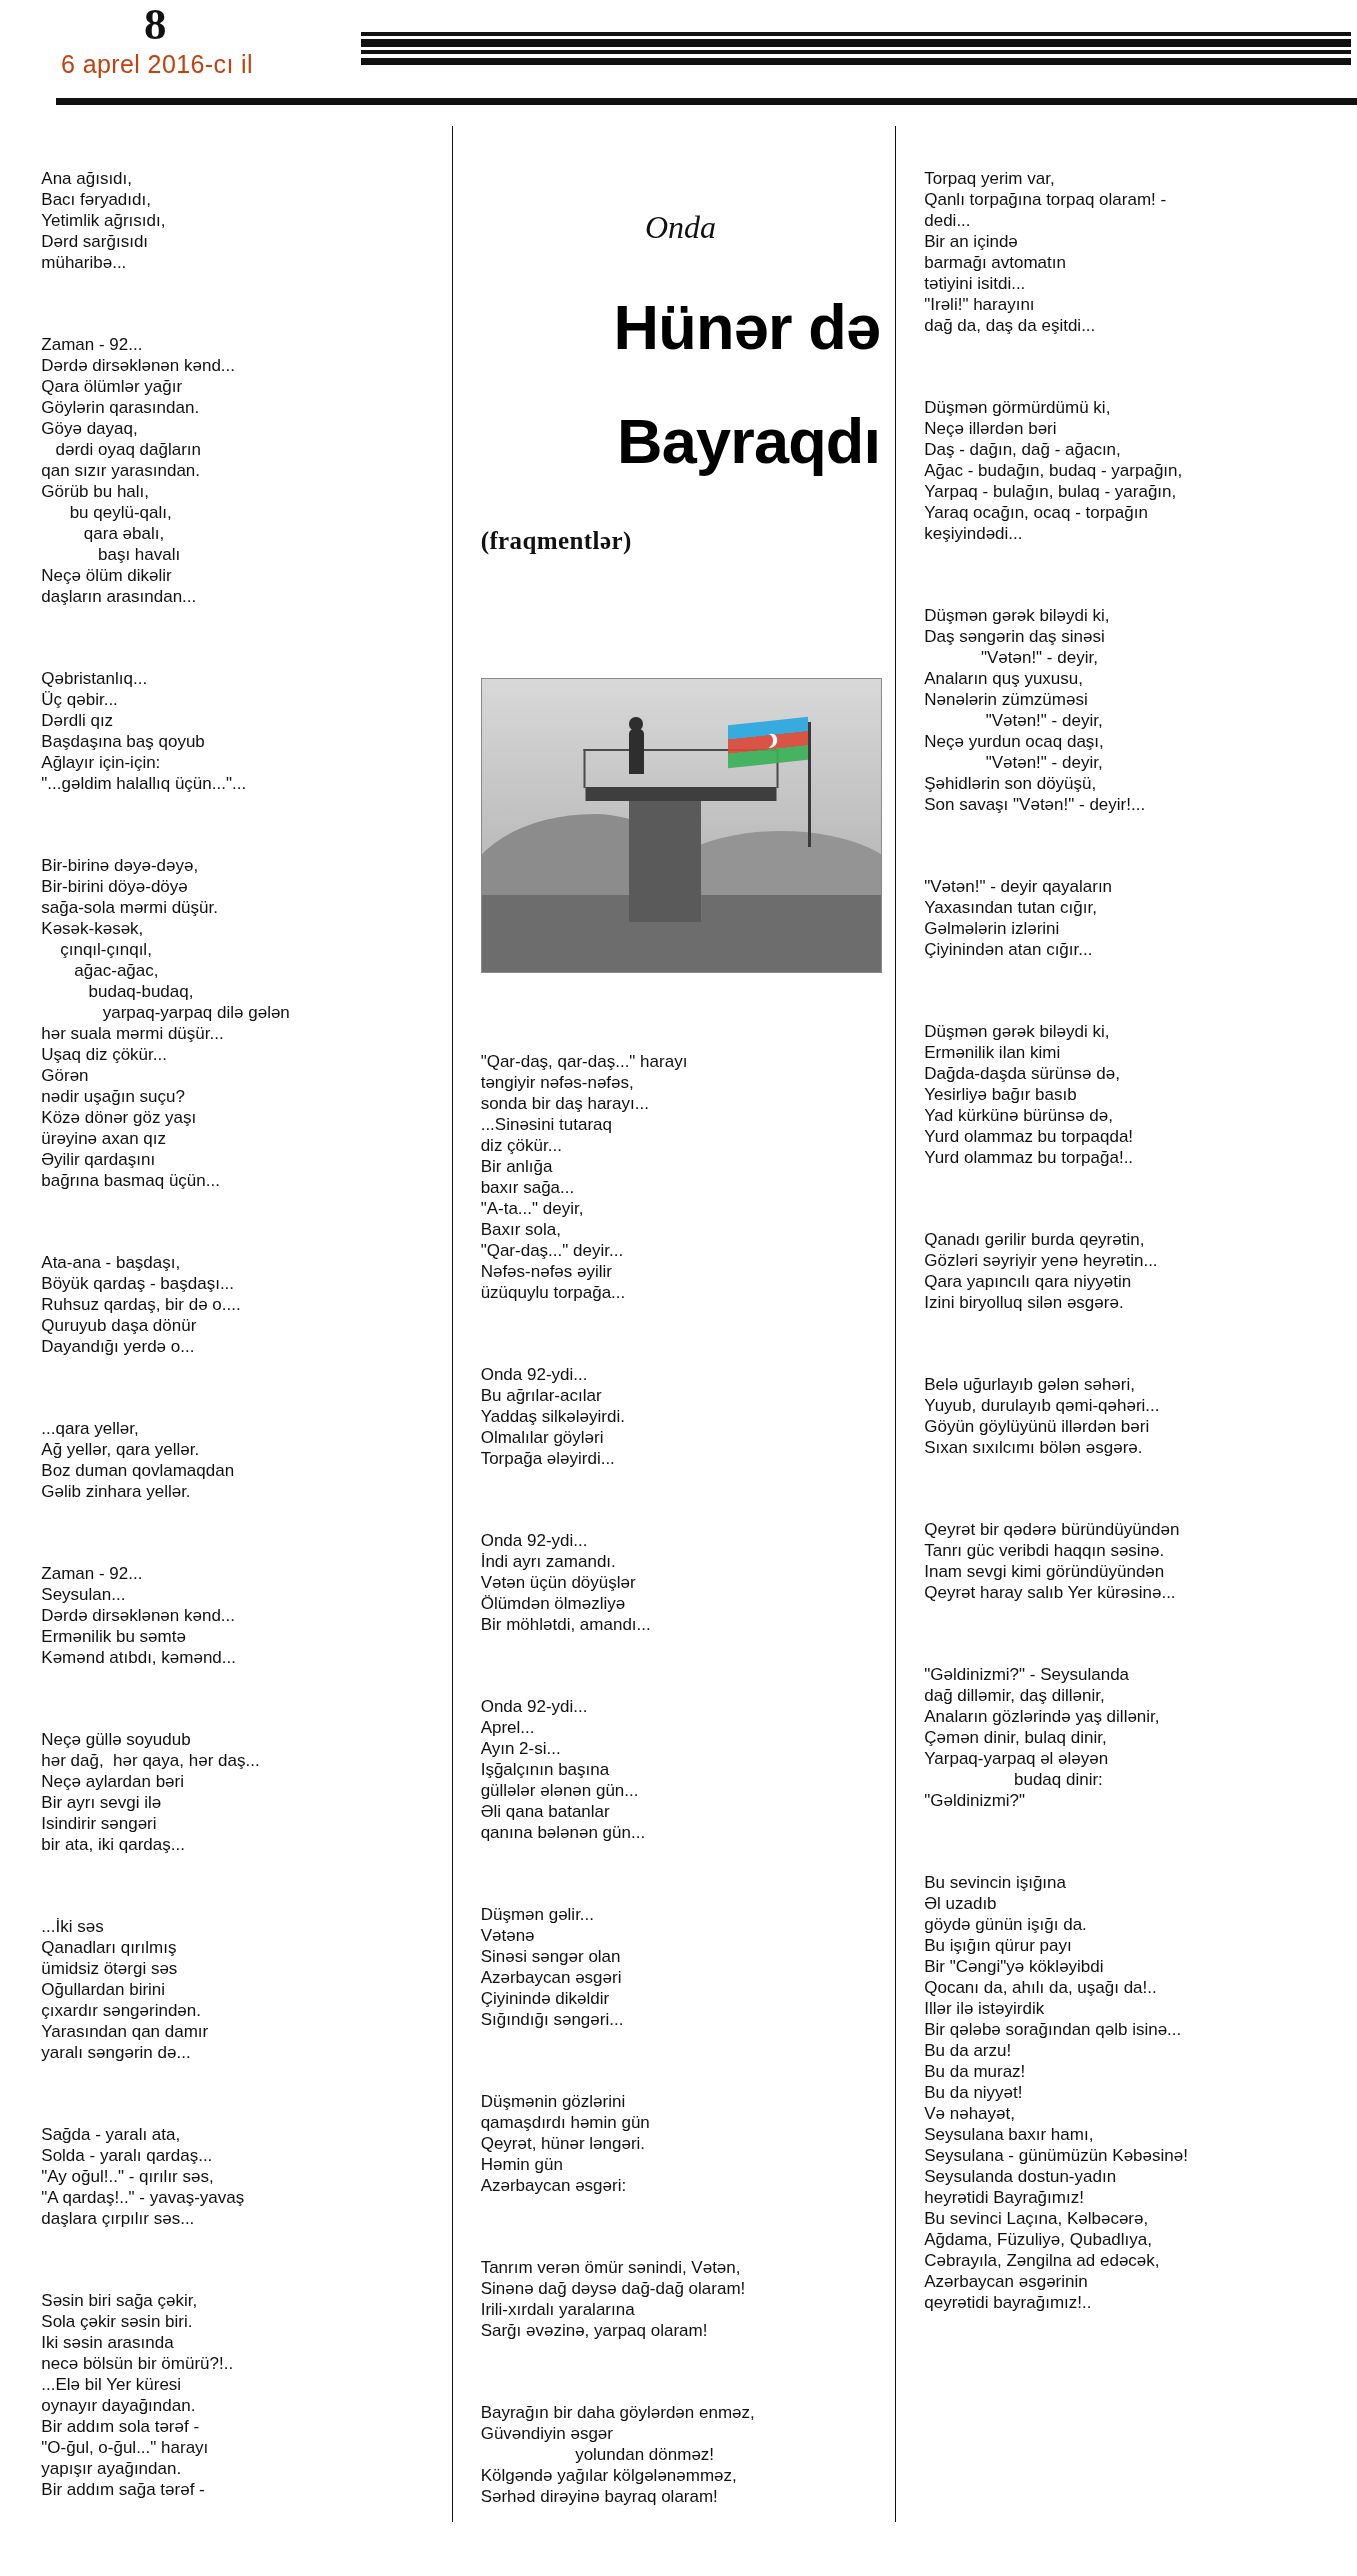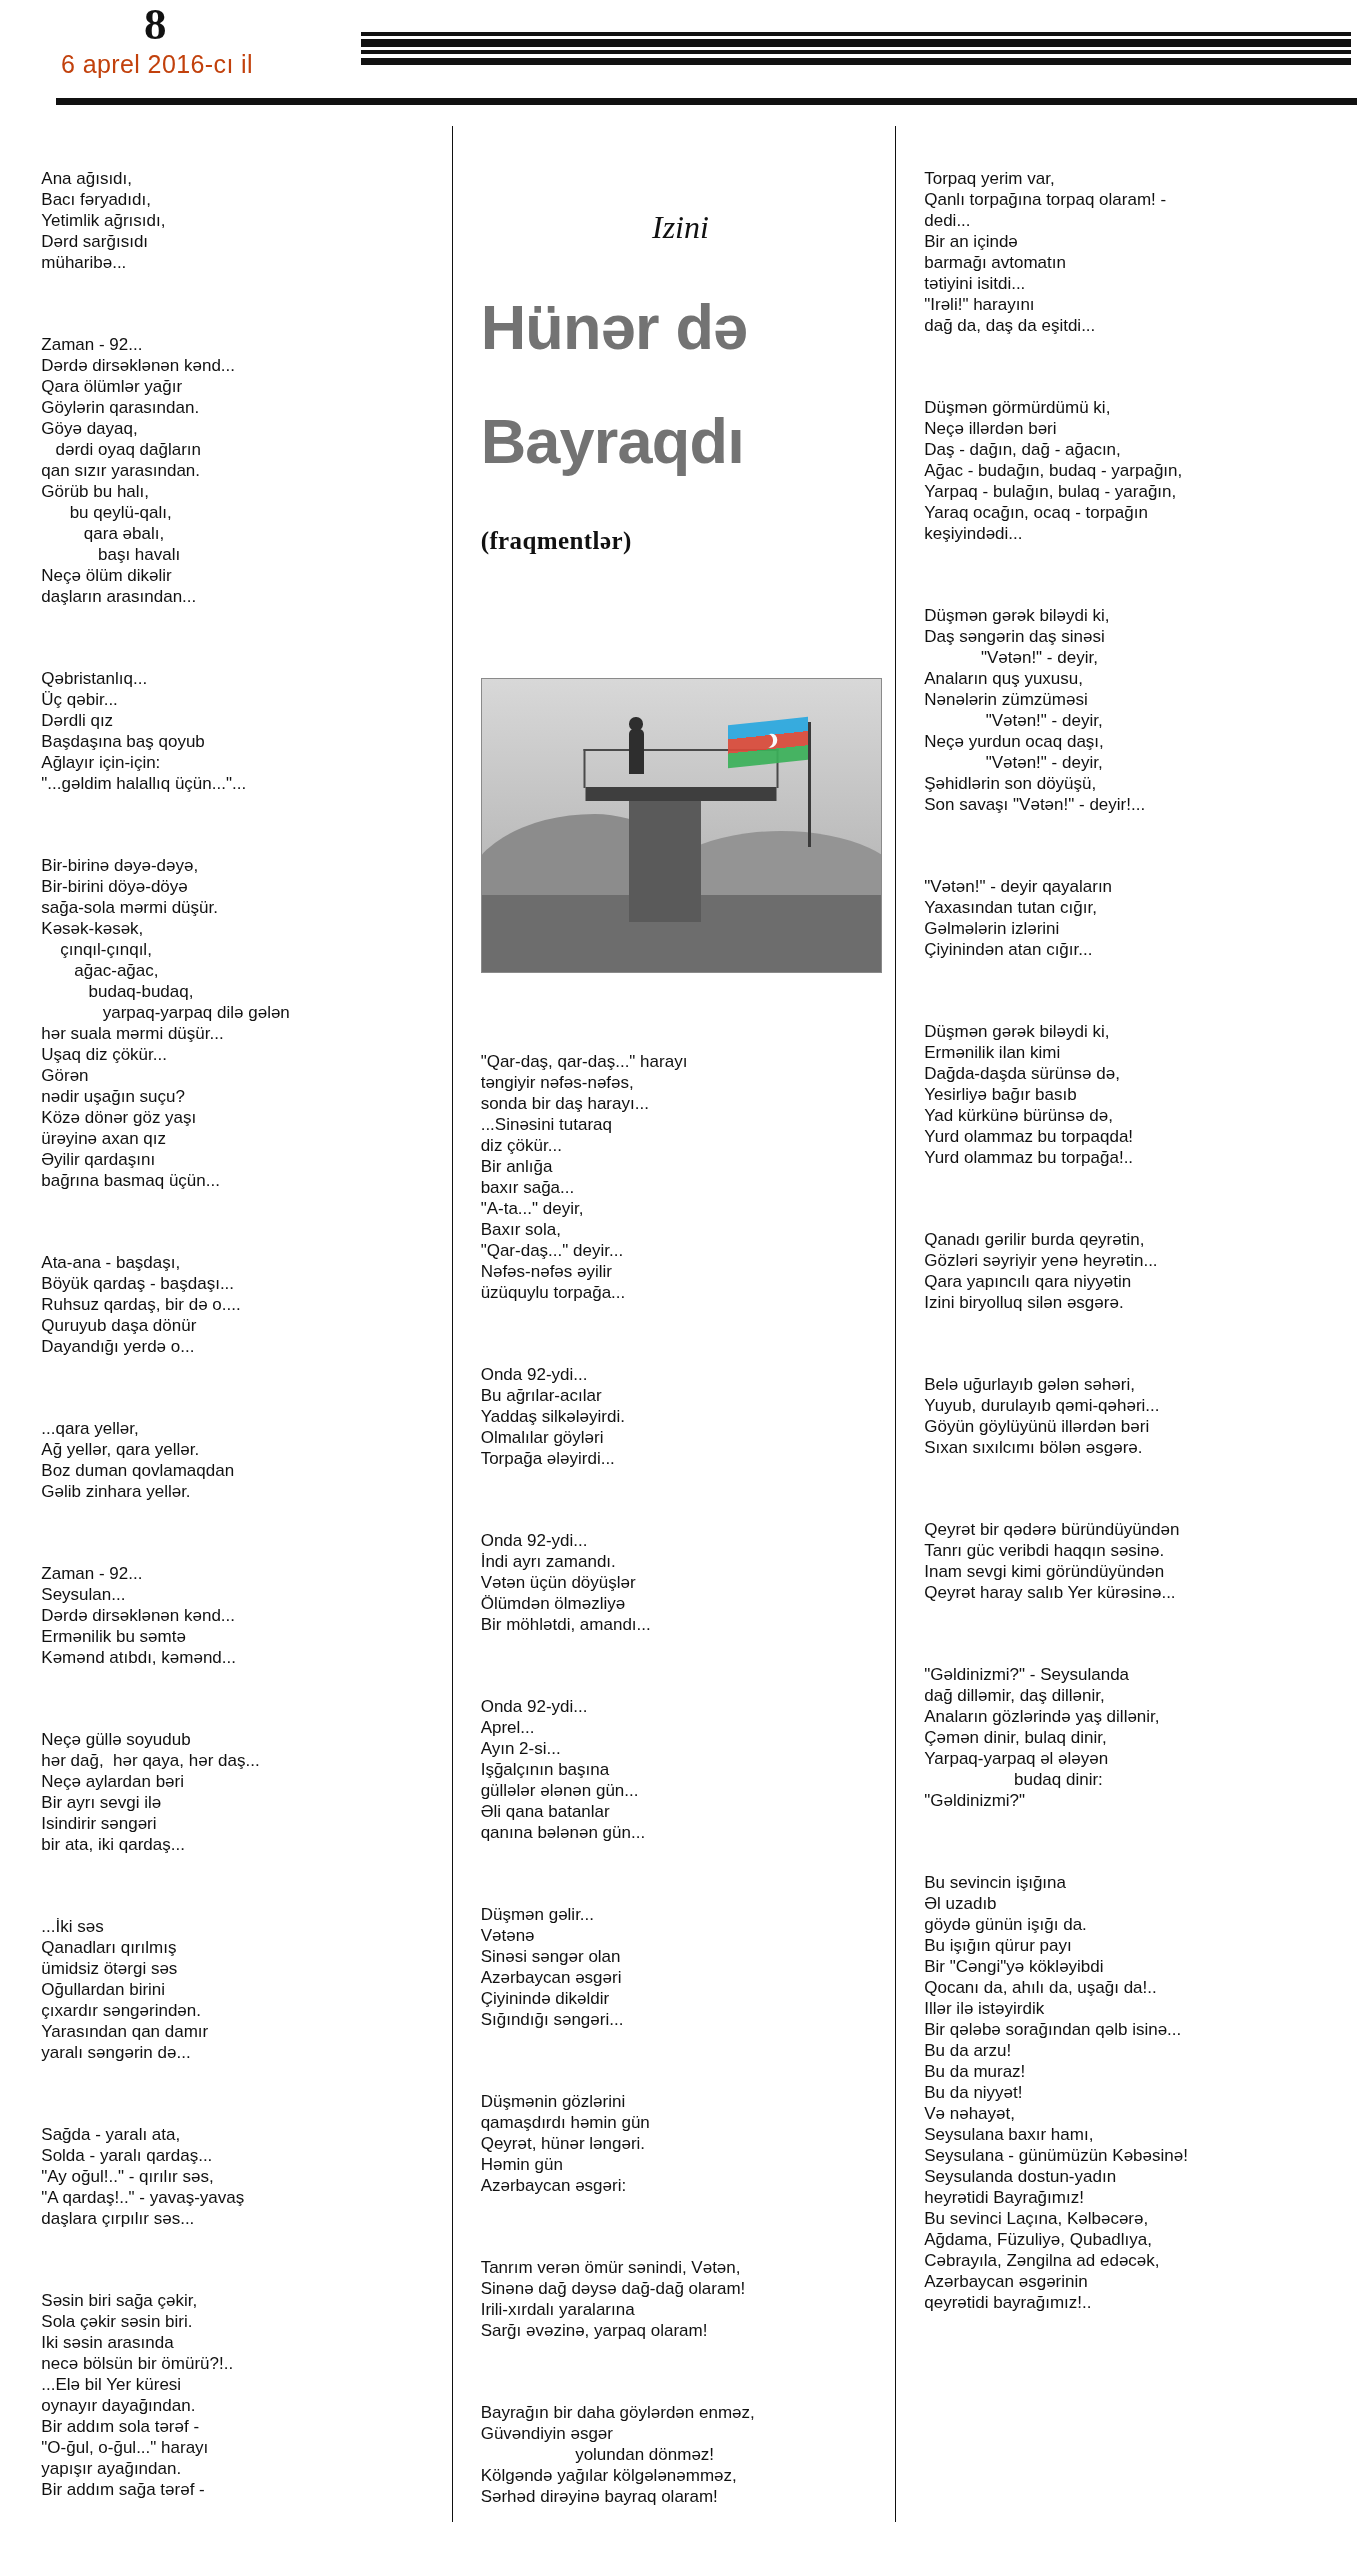--- a/index.html
+++ b/index.html
@@ -70,22 +70,22 @@
     line-height:35px;
     color:#111;
     margin-bottom:3.3px;
   }
   .title{
     font-family:"Liberation Sans", sans-serif;
     font-weight:bold;
     font-size:63px;
     line-height:72px;
     letter-spacing:-0.8px;
-    text-align:left;
-    color:#737373;
+    text-align:right;
+    color:#000000;
     margin:0;
   }
   .frag{
     text-align:left;
     font-weight:bold;
     font-size:25px;
     margin:11.6px 0 8.3px 0;
     letter-spacing:0.4px;
     font-family:Liberation Serif, serif;
   }
@@ -244,21 +244,21 @@
 ...Elə bil Yer küresi
 oynayır dayağından.
 Bir addım sola tərəf -
 "O-ğul, o-ğul..." harayı
 yapışır ayağından.
 Bir addım sağa tərəf -</p>
     </div>
 
     <div class="col col-2">
       <div class="head-block">
-        <div class="ovqat">Izini</div>
+        <div class="ovqat">Onda</div>
         <div class="title">Hünər də</div>
         <div class="title">Bayraqdı</div>
         <div class="frag">(fraqmentlər)</div>
       </div>
 
       <div class="photo">
         <div class="sky"></div>
         <div class="hill"></div>
         <div class="hill2"></div>
         <div class="ground"></div>

